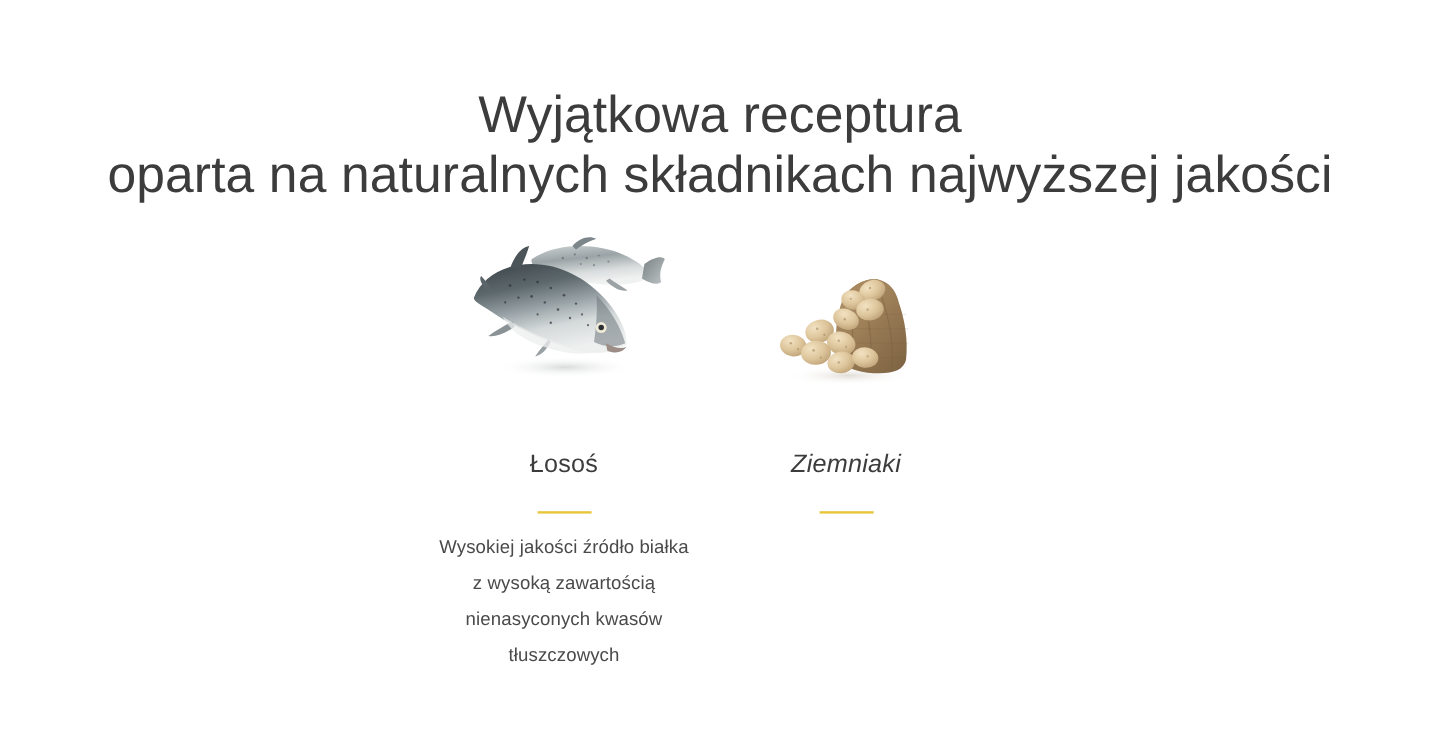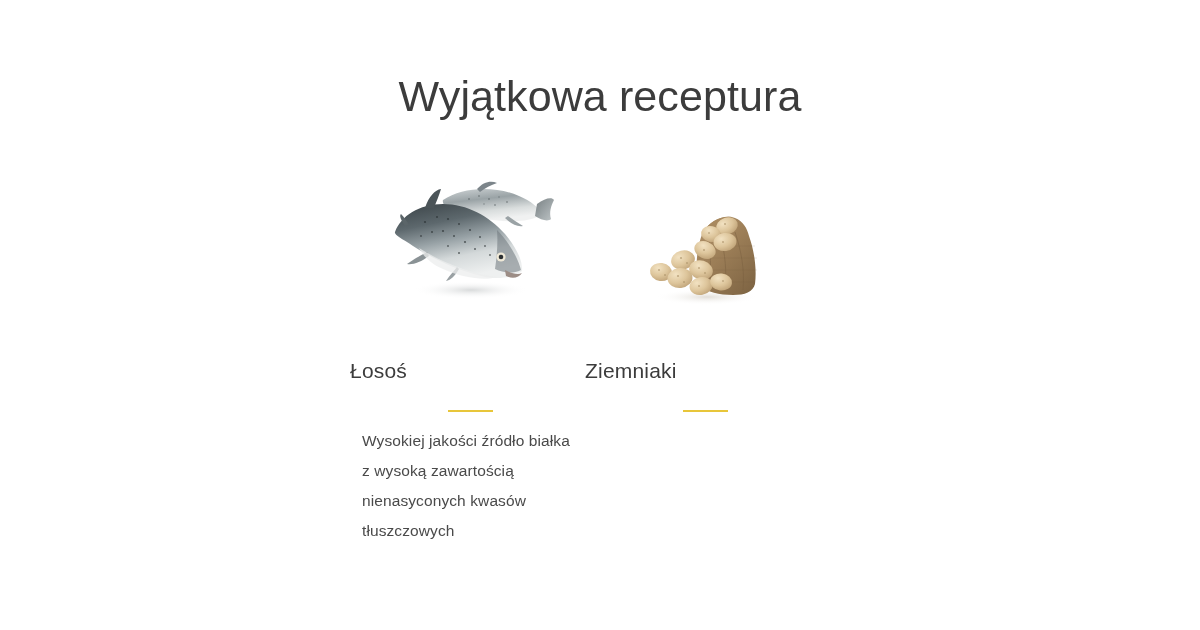--- a/index.html
+++ b/index.html
@@ -45,24 +45,25 @@
   
   .products {
     position: absolute;
     top: 170px;
     left: 0;
     width: 1200px;
     height: 440px;
   }
   .product {
     position: absolute;
-    top: 0;
+    top: 16px;
+    text-align: center;
   }
   .product-salmon  { left: 350px; width: 240px; }
-  .product-potato  { left: 585px; width: 240px; }
+  .product-potato  { left: 585px; width: 240px; font-style: italic; }
 
   .product-figure {
     height: 160px;
     position: relative;
   }
 
   
   .salmon-art {
     position: absolute;
     left: 50%;
@@ -109,20 +110,21 @@
   }
   .product-salmon .product-desc { padding: 0 12px; }
 </style>
 </head>
 <body>
 
 <div class="page">
 
   <h1 class="headline">
     <span class="headline-line">Wyjątkowa receptura</span>
+    <span class="headline-line">oparta na naturalnych składnikach najwyższej jakości</span>
   </h1>
 
   <div class="products">
 
     <div class="product product-salmon">
 
       <div class="product-figure">
         <svg class="salmon-art" viewBox="0 0 170 140">
           <defs>
             <linearGradient id="backFish" x1="0" y1="0" x2="0.35" y2="1">

